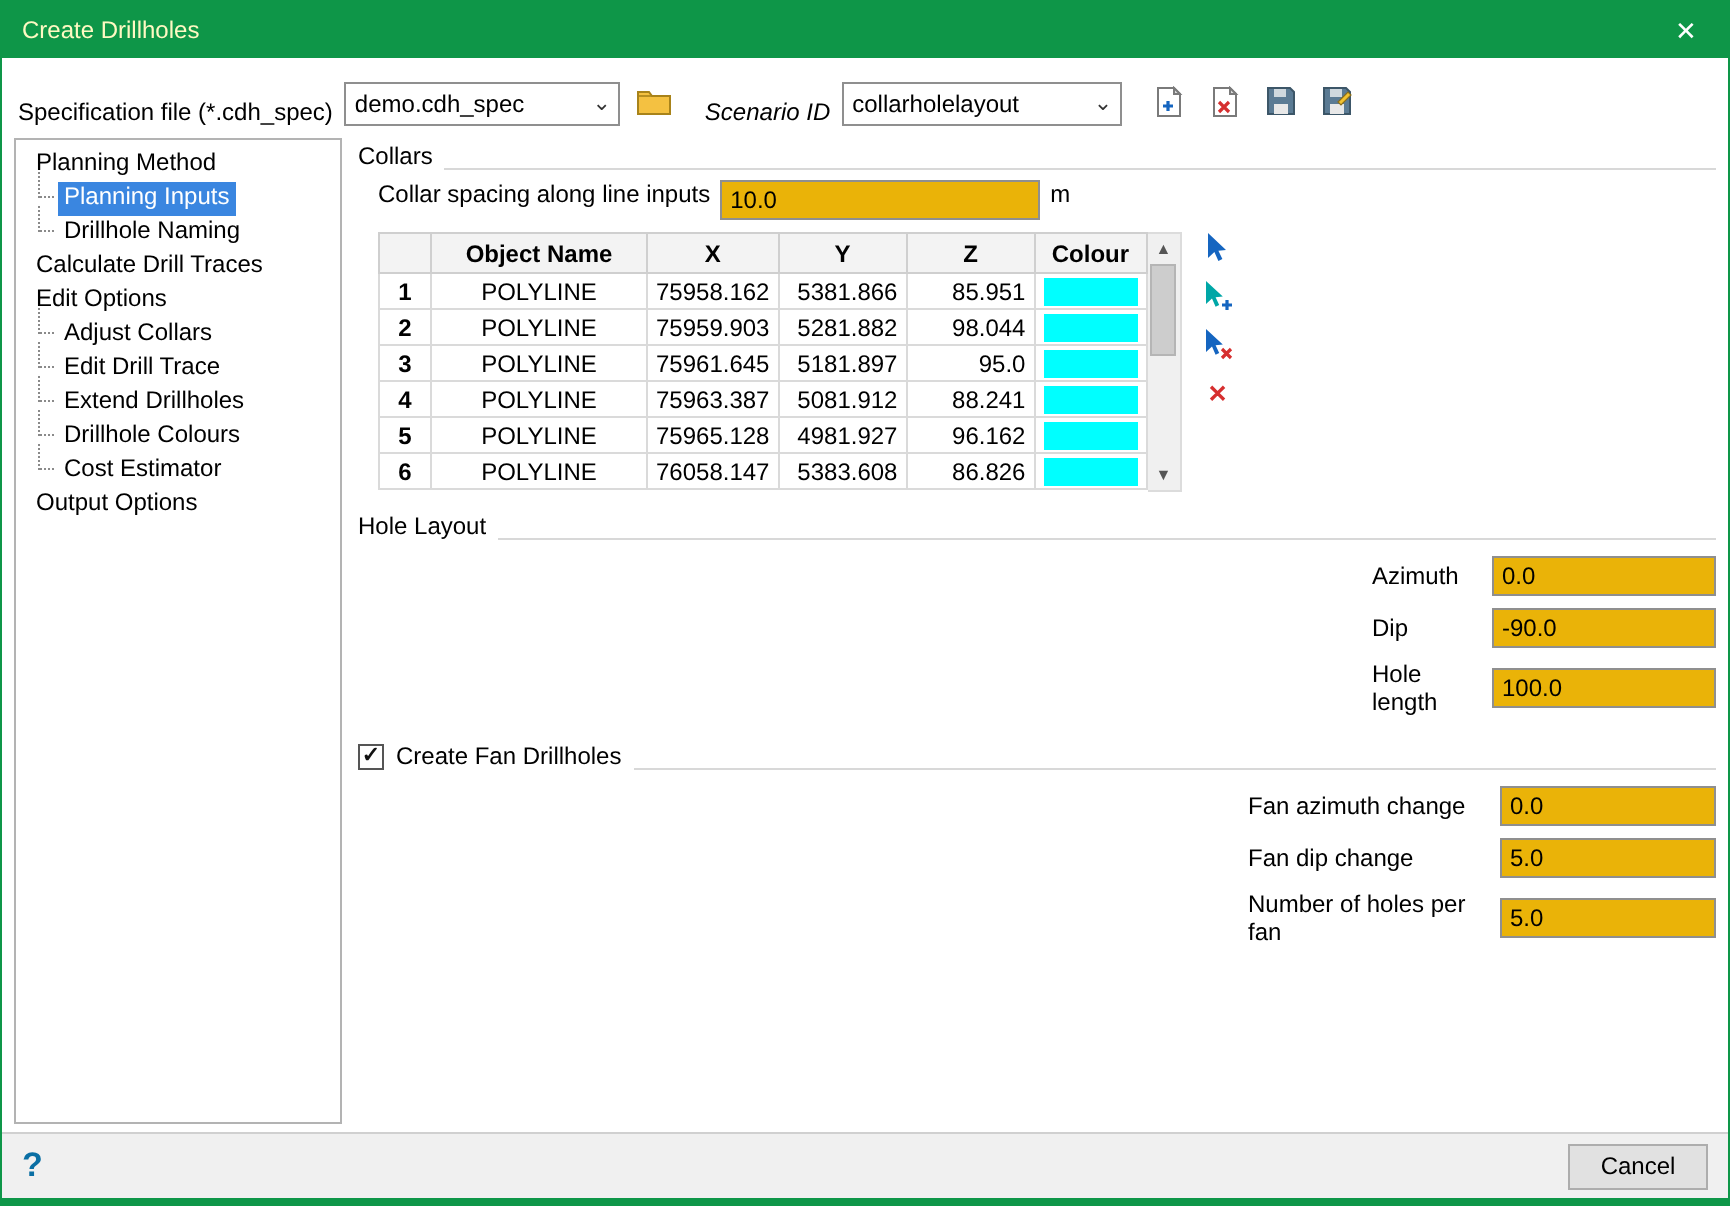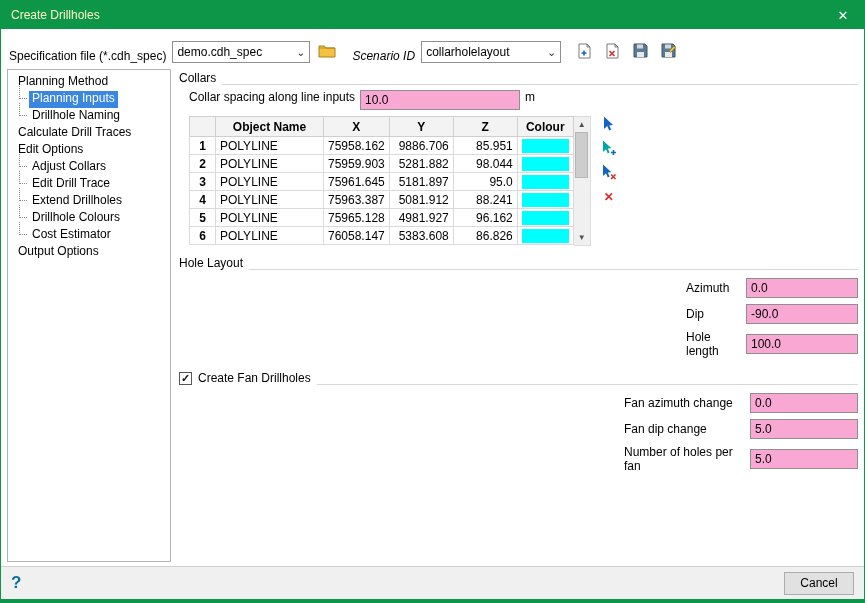--- a/index.html
+++ b/index.html
@@ -32,29 +32,29 @@
   .tree-item.lvl1 .stub { position:absolute; left:9px; top:-5px; width:8px; height:13px; border-left:1px dotted #8a8a8a; border-bottom:1px dotted #8a8a8a; }
   .tree-item .label-text { padding:0 3px; }
   .tree-item.selected .label-text { background:#3a86e0; color:#fff; }
 
   .main { flex:1 1 auto; display:flex; flex-direction:column; overflow:hidden; }
 
   .group-head { display:flex; align-items:flex-end; gap:6px; margin:2px 0 5px 0; }
   .group-line { flex:1; height:1px; background:#d8d8d8; }
 
   .spacing-row { display:flex; gap:5px; margin:0 0 6px 10px; }
-  input.text { height:20px; border:1px solid #8f8f8f; padding:0 4px; font:12px "Liberation Sans", sans-serif; background:#f9a8d4; }
+  input.text { height:20px; border:1px solid #8f8f8f; padding:0 4px; font:12px "Liberation Sans", sans-serif; background:#eab308; }
   .spacing-input { width:160px; }
 
   .table-area { display:flex; align-items:flex-start; margin-left:10px; }
   table.grid { border-collapse:collapse; table-layout:fixed; }
   table.grid th { background:#f3f3f3; border:1px solid #cfcfcf; font-weight:bold; height:20px; padding:0 4px; text-align:center; }
   table.grid td { border:1px solid #dadada; height:18px; padding:0 4px; background:#fff; }
   td.num, th.corner { background:#f3f3f3; text-align:center; font-weight:bold; width:26px; }
-  td.txt { text-align:left; }
+  td.txt { text-align:center; }
   td.numeric { text-align:right; }
   td.colour { padding:1px; }
   .swatch { width:100%; height:14px; }
   .col-obj { width:108px; } .col-x { width:64px; } .col-y { width:64px; } .col-z { width:64px; } .col-c { width:56px; }
 
   .scrollbar { width:17px; height:130px; background:#f0f0f0; border:1px solid #dcdcdc; border-left:none; display:flex; flex-direction:column; align-items:center; }
   .sb-btn { height:15px; width:100%; display:flex; align-items:center; justify-content:center; font-size:8px; color:#555; cursor:pointer; }
   .sb-thumb { width:13px; height:46px; background:#cdcdcd; border:1px solid #b5b5b5; cursor:pointer; }
   .sb-track { flex:1; width:100%; }
 
@@ -225,21 +225,21 @@
               <th>Y</th>
               <th>Z</th>
               <th>Colour</th>
             </tr>
           </thead>
           <tbody>
             <tr>
               <td class="num">1</td>
               <td class="txt">POLYLINE</td>
               <td class="numeric">75958.162</td>
-              <td class="numeric">9886.706</td>
+              <td class="numeric">5381.866</td>
               <td class="numeric">85.951</td>
               <td class="colour">
                   <div class="swatch" style="background: rgb(0, 255, 255);"></div>
                 </td>
             </tr>
             <tr>
               <td class="num">2</td>
               <td class="txt">POLYLINE</td>
               <td class="numeric">75959.903</td>
               <td class="numeric">5281.882</td>

